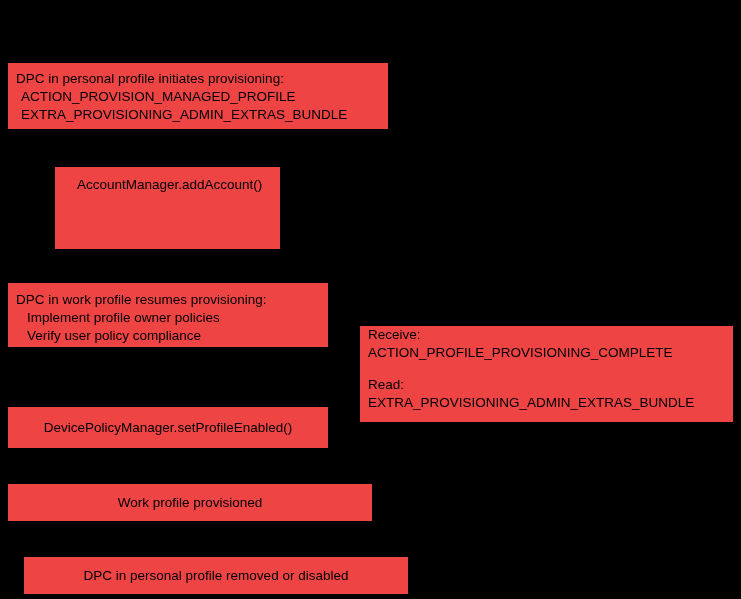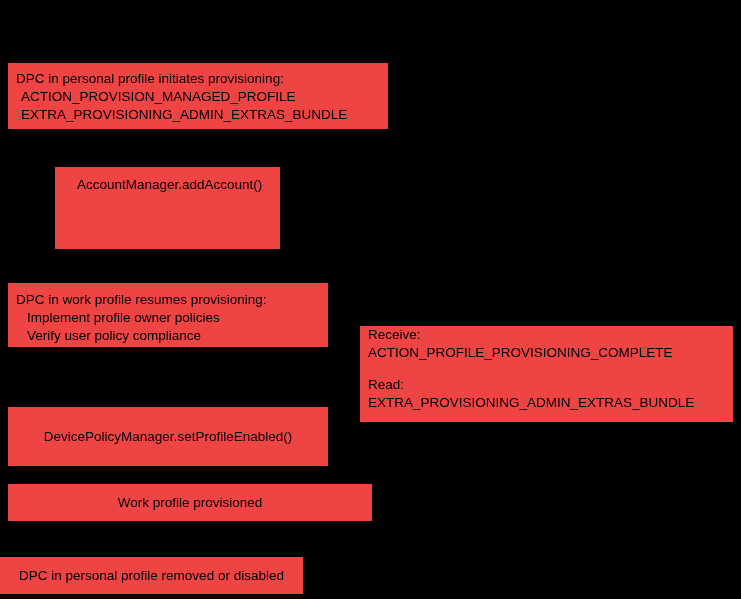--- a/index.html
+++ b/index.html
@@ -26,23 +26,23 @@
   .center {
     display:flex;
     align-items:center;
     justify-content:center;
     text-align:center;
   }
   #box-initiate    { left:8px;   top:63px;  width:380px; height:66px; padding:7px 8px; }
   #box-account     { left:55px;  top:167px; width:225px; height:82px; padding:9px 22px; }
   #box-resume      { left:8px;   top:283px; width:320px; height:64px; padding:8px 8px; }
   #box-receive     { left:360px; top:280px; width:373px; height:96px; padding:0 8px;margin-top:46px; }
-  #box-enable      { left:8px;   top:407px; width:320px; height:59px; }
+  #box-enable      { left:8px;   top:407px; width:320px; height:41px; }
   #box-provisioned { left:8px;   top:484px; width:364px; height:37px; }
-  #box-removed     { left:0;   top:557px; width:303px; height:37px; }
+  #box-removed     { left:24px;   top:557px; width:384px; height:37px; }
 </style>
 </head>
 <body>
 
 <div class="box" id="box-initiate">
   <span class="line">DPC in personal profile initiates provisioning:</span>
   <span class="line indent-sm">ACTION_PROVISION_MANAGED_PROFILE</span>
   <span class="line indent-sm">EXTRA_PROVISIONING_ADMIN_EXTRAS_BUNDLE</span>
 </div>
 

